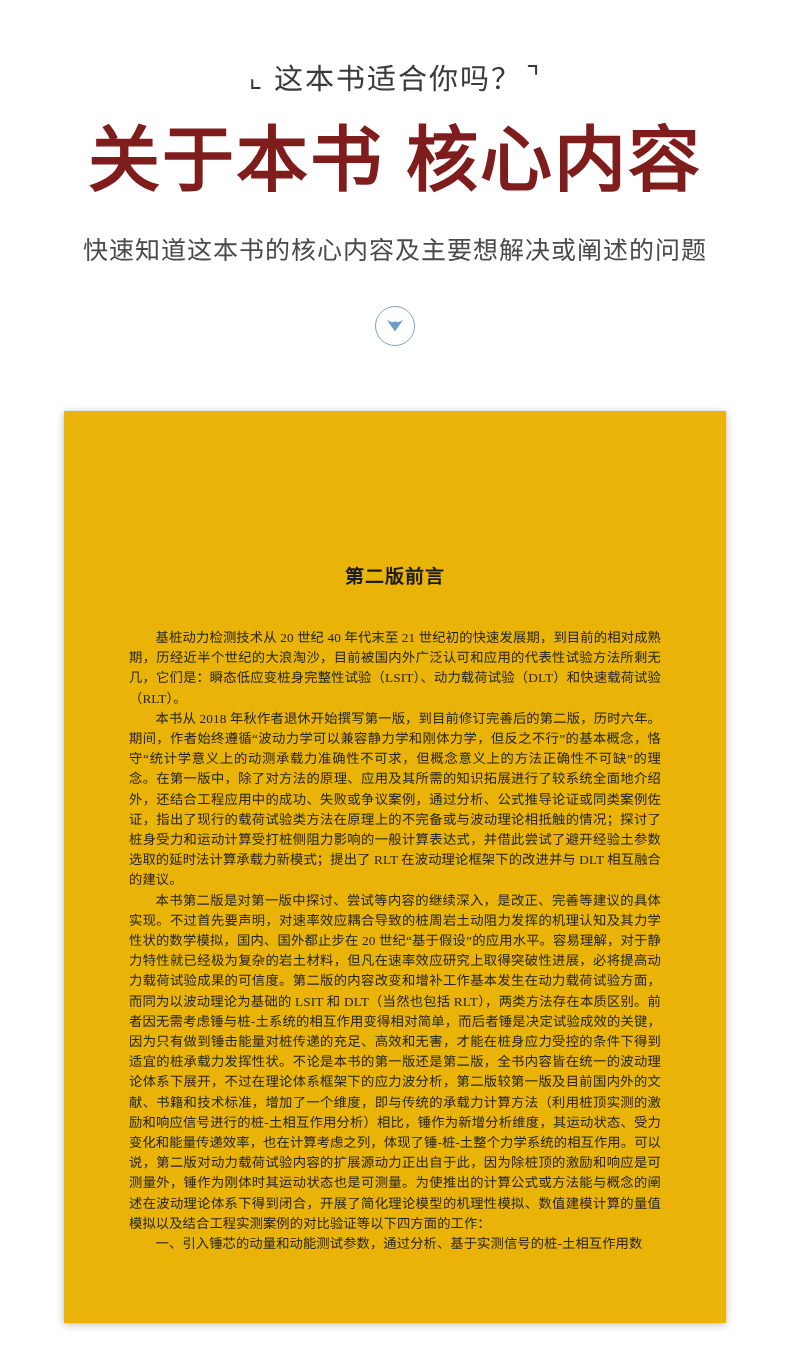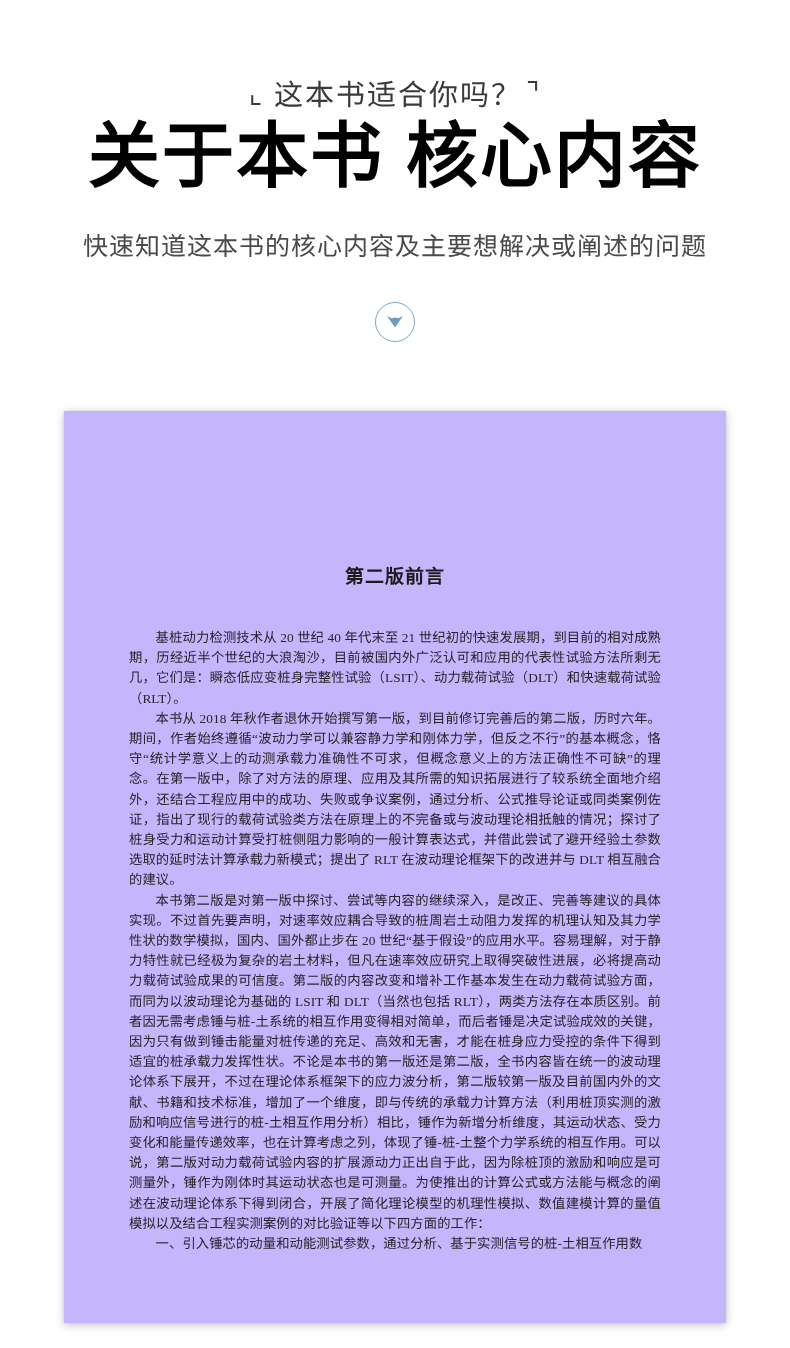--- a/index.html
+++ b/index.html
@@ -12,21 +12,21 @@
     height: 1348px;
     background: #ffffff;
     font-family: "Liberation Sans", "DejaVu Sans", sans-serif;
     overflow: hidden;
     position: relative;
   }
 
   
   .hero {
     width: 790px;
-    padding-top: 76px;
+    padding-top: 60px;
     box-sizing: border-box;
     text-align: center;
   }
 
   .eyebrow {
     font-family: "Liberation Sans", "DejaVu Sans", sans-serif;
     font-size: 29px;
     line-height: 1.35;
     letter-spacing: 2px;
     color: #3a3a3a;
@@ -43,26 +43,26 @@
   .eyebrow .bracket-l {
     margin-right: 10px;
     transform: translateY(-2px);
   }
   .eyebrow .bracket-r {
     margin-left: 4px;
     transform: translateY(-2px);
   }
 
   .main-title {
-    margin-top: 4px;
+    margin-top: 24px;
     font-family: "Liberation Serif", "DejaVu Serif", serif;
     font-size: 72px;
     line-height: 1.06;
     font-weight: 700;
-    color: #000000;
+    color: #7f1d1d;
     letter-spacing: 2px;
     white-space: nowrap;
   }
   .main-title .gap {
     display: inline-block;
     width: 22px;
   }
 
   .sub-title {
     margin-top: 34px;
@@ -93,21 +93,21 @@
     background: #ffffff;
   }
 
   
   .page-area {
     position: absolute;
     left: 64px;
     top: 411px;
     width: 662px;
     height: 912px;
-    background: #c4b5fd;
+    background: #eab308;
     box-shadow: 0 2px 9px rgba(0,0,0,0.22),
                 0 0 3px rgba(0,0,0,0.10);
     box-sizing: border-box;
     overflow: hidden;
   }
 
   .doc-inner {
     padding: 0 14px;
     box-sizing: border-box;
   }

